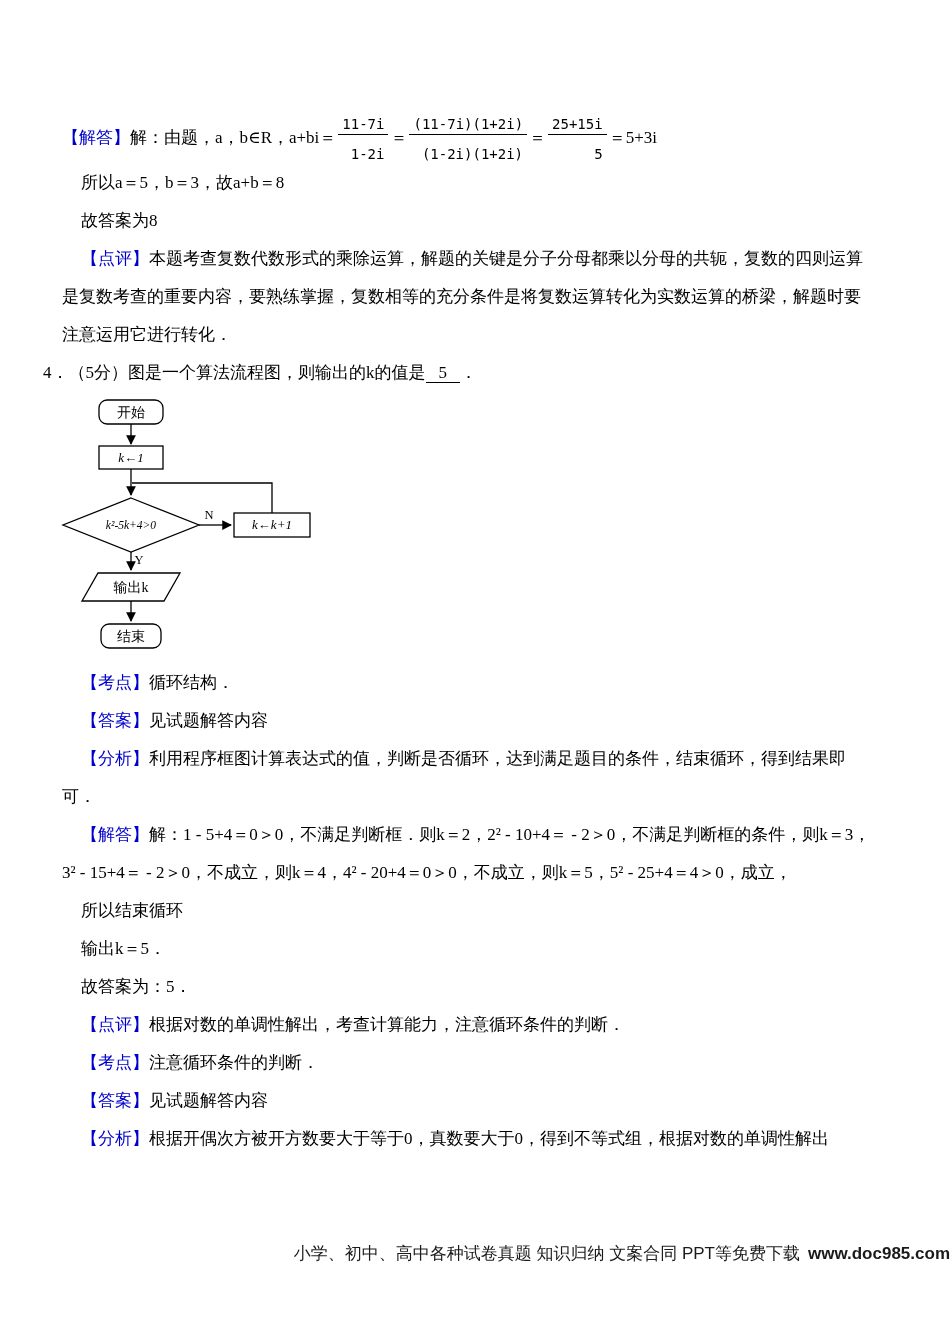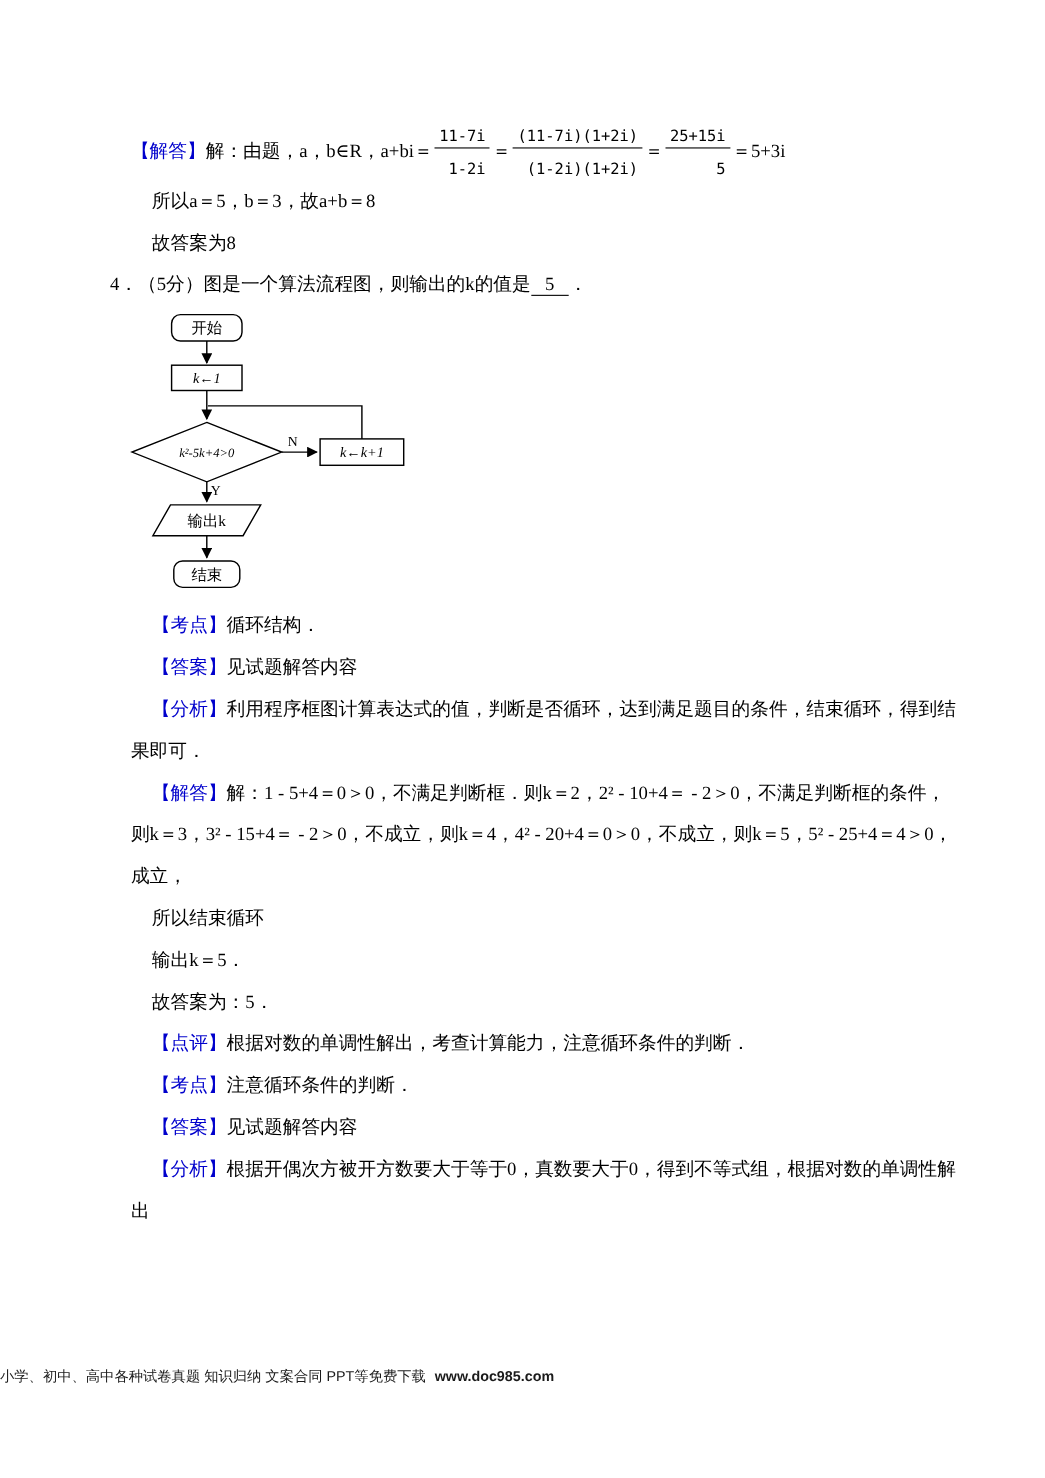--- a/index.html
+++ b/index.html
@@ -4,21 +4,21 @@
 <style>
   * { box-sizing: border-box; }
   html,body { margin:0; padding:0; background:#fff; }
   .page {
     position: relative;
     width: 950px;
     height: 1344px;
     background: #fff;
     color: #000;
     font-family: "Liberation Serif", "DejaVu Serif", serif;
-    padding: 112px 74px 0 100px;
+    padding: 112px 74px 0 43px;
     overflow: hidden;
   }
   p { margin: 0; font-size: 17px; line-height: 38px; }
   .indent { text-indent: 19px; margin-left: 19px; }
   .blue { color: #0000CC; }
   .math-line { line-height: 52px; text-indent: 19px; white-space: nowrap; }
   .frac {
     display: inline-block;
     vertical-align: middle;
     text-align: right;
@@ -43,37 +43,38 @@
   .fc-shape { fill: #fff; stroke: #000; stroke-width: 1.3; }
   .fc-line { stroke: #000; stroke-width: 1.3; fill: none; }
   .fc-text { fill: #000; font-family: "Liberation Serif", serif; font-size: 14px; text-anchor: middle; }
   .fc-math { fill: #000; font-family: "Liberation Serif", serif; font-style: italic; font-size: 13px; text-anchor: middle; }
   .fc-cond { fill: #000; font-family: "Liberation Serif", serif; font-style: italic; font-size: 11.5px; text-anchor: middle; }
   .fc-branch { fill: #000; font-family: "Liberation Serif", serif; font-size: 12.5px; text-anchor: middle; }
   .footer {
     position: absolute;
     left: 0; right: 0;
     top: 1242px;
-    text-align: left;
-    font-size: 13px;
+    text-align: right;
+    font-size: 17px;
     font-family: "Liberation Sans", sans-serif;
     color: #1a1a1a;
   }
   .footer .url { margin-left: 8px; font-weight: bold; }
 </style>
 </head>
 <body>
 
 <div class="page">
 
   <p class="math-line"><span class="blue">【解答】</span><span>解：由题，a，b∈R，a+bi＝</span><span class="frac"><span class="num">11-7i</span><span class="den">1-2i</span></span><span>＝</span><span class="frac"><span class="num">(11-7i)(1+2i)</span><span class="den">(1-2i)(1+2i)</span></span><span>＝</span><span class="frac"><span class="num">25+15i</span><span class="den">5</span></span><span>＝5+3i</span></p>
 
   <p class="indent">所以a＝5，b＝3，故a+b＝8</p>
   <p class="indent">故答案为8</p>
 
+  <p class="indent"><span class="blue">【点评】</span><span>本题考查复数代数形式的乘除运算，解题的关键是分子分母都乘以分母的共轭，复数的四则运算是复数考查的重要内容，要熟练掌握，复数相等的充分条件是将复数运算转化为实数运算的桥梁，解题时要注意运用它进行转化．</span></p>
 
   <p><span>4．（5分）图是一个算法流程图，则输出的k的值是</span><span class="ans-underline">5</span><span>．</span></p>
 
   <div class="flowchart">
     <svg width="270" height="262" viewBox="0 0 270 262">
       <defs>
         <marker id="arr" viewBox="0 0 10 10" refX="9" refY="5" markerWidth="7.5" markerHeight="7.5" orient="auto-start-reverse">
           <path d="M0,0 L10,5 L0,10 z" fill="#000"></path>
         </marker>
       </defs>

